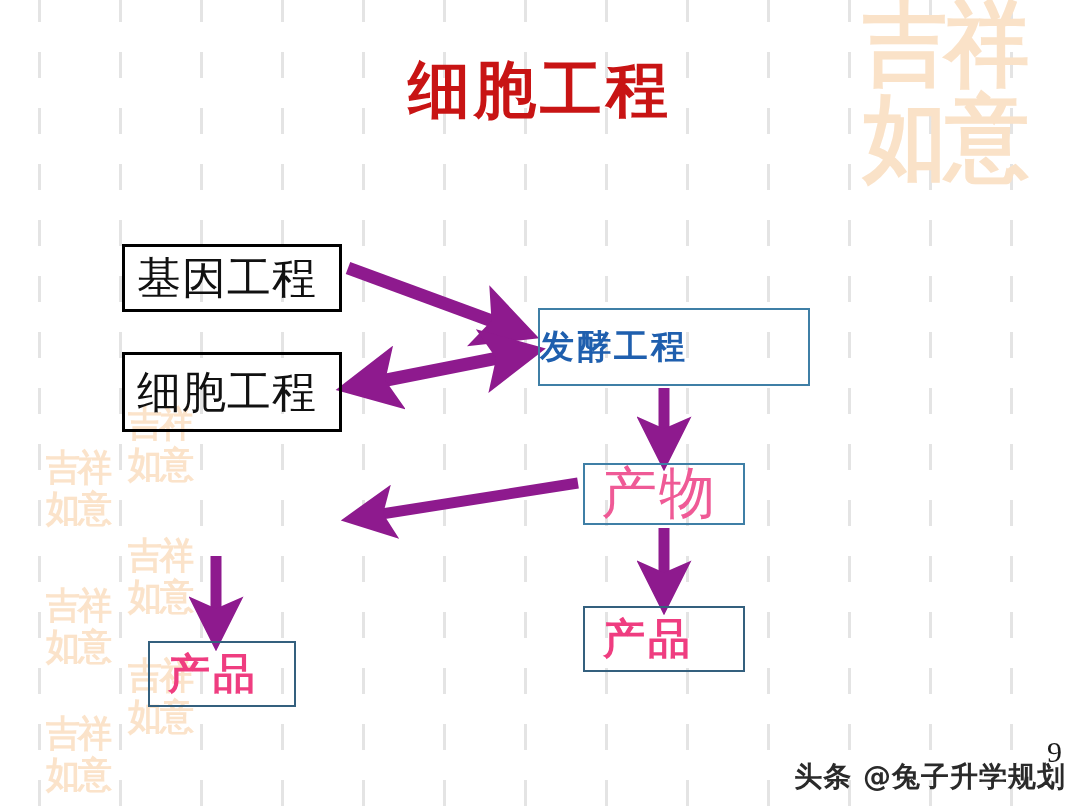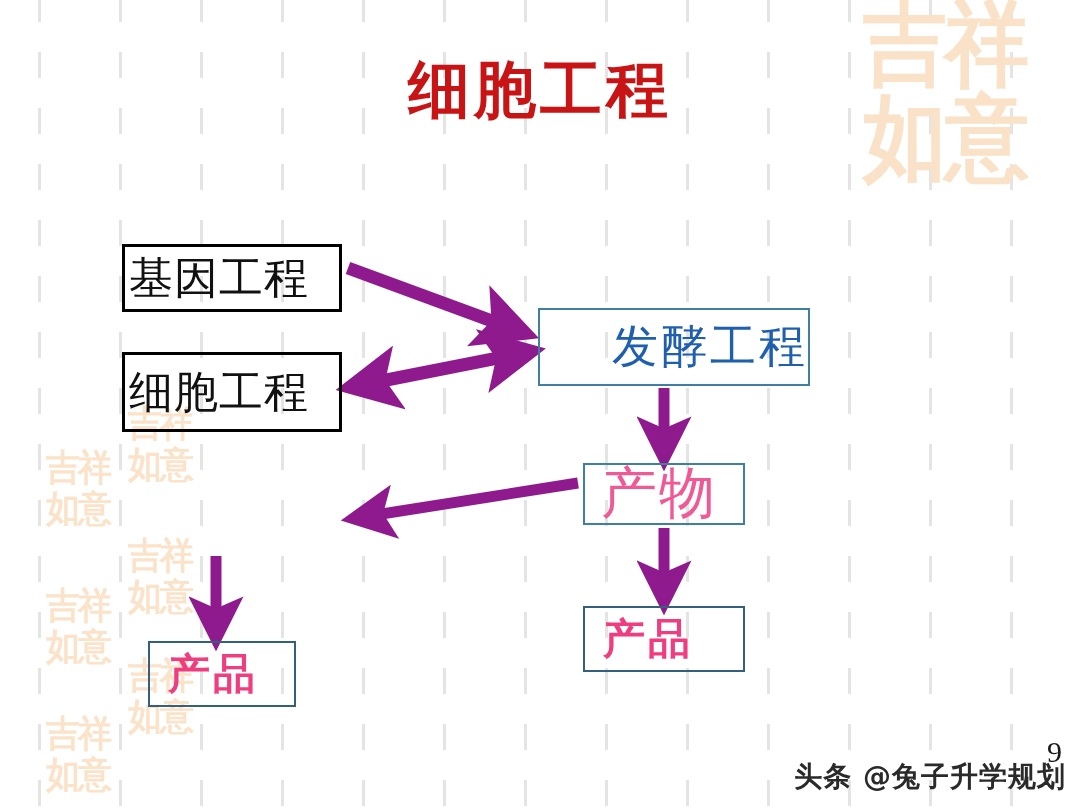--- a/index.html
+++ b/index.html
@@ -91,30 +91,30 @@
     align-items: center;
     z-index: 6;
     white-space: nowrap;
     background: transparent;
   }
   .node-black {
     border: 3px solid #000000;
     color: #111111;
     font-size: 44px;
     font-family: Liberation Serif, serif;
-    padding-left: 4px;
+    padding-left: 12px;
     letter-spacing: 1px;
   }
   .node-blue {
     border: 2px solid #3f7fa6;
     color: #1f5fae;
-    font-size: 46px;
-    font-weight: normal;
-    font-family: "DejaVu Sans", "Liberation Sans", sans-serif;
-    justify-content: flex-end;
+    font-size: 34px;
+    font-weight: bold;
+    font-family: "DejaVu Sans", "Liberation Sans", sans-serif;
+    justify-content: flex-start;
     letter-spacing: 3px;
   }
   .node-prod {
     border: 2px solid #3f7fa6;
     color: #ef5a96;
     font-size: 56px;
     font-family: "DejaVu Sans", "Liberation Sans", sans-serif;
     padding-left: 16px;
     letter-spacing: 2px;
   }

